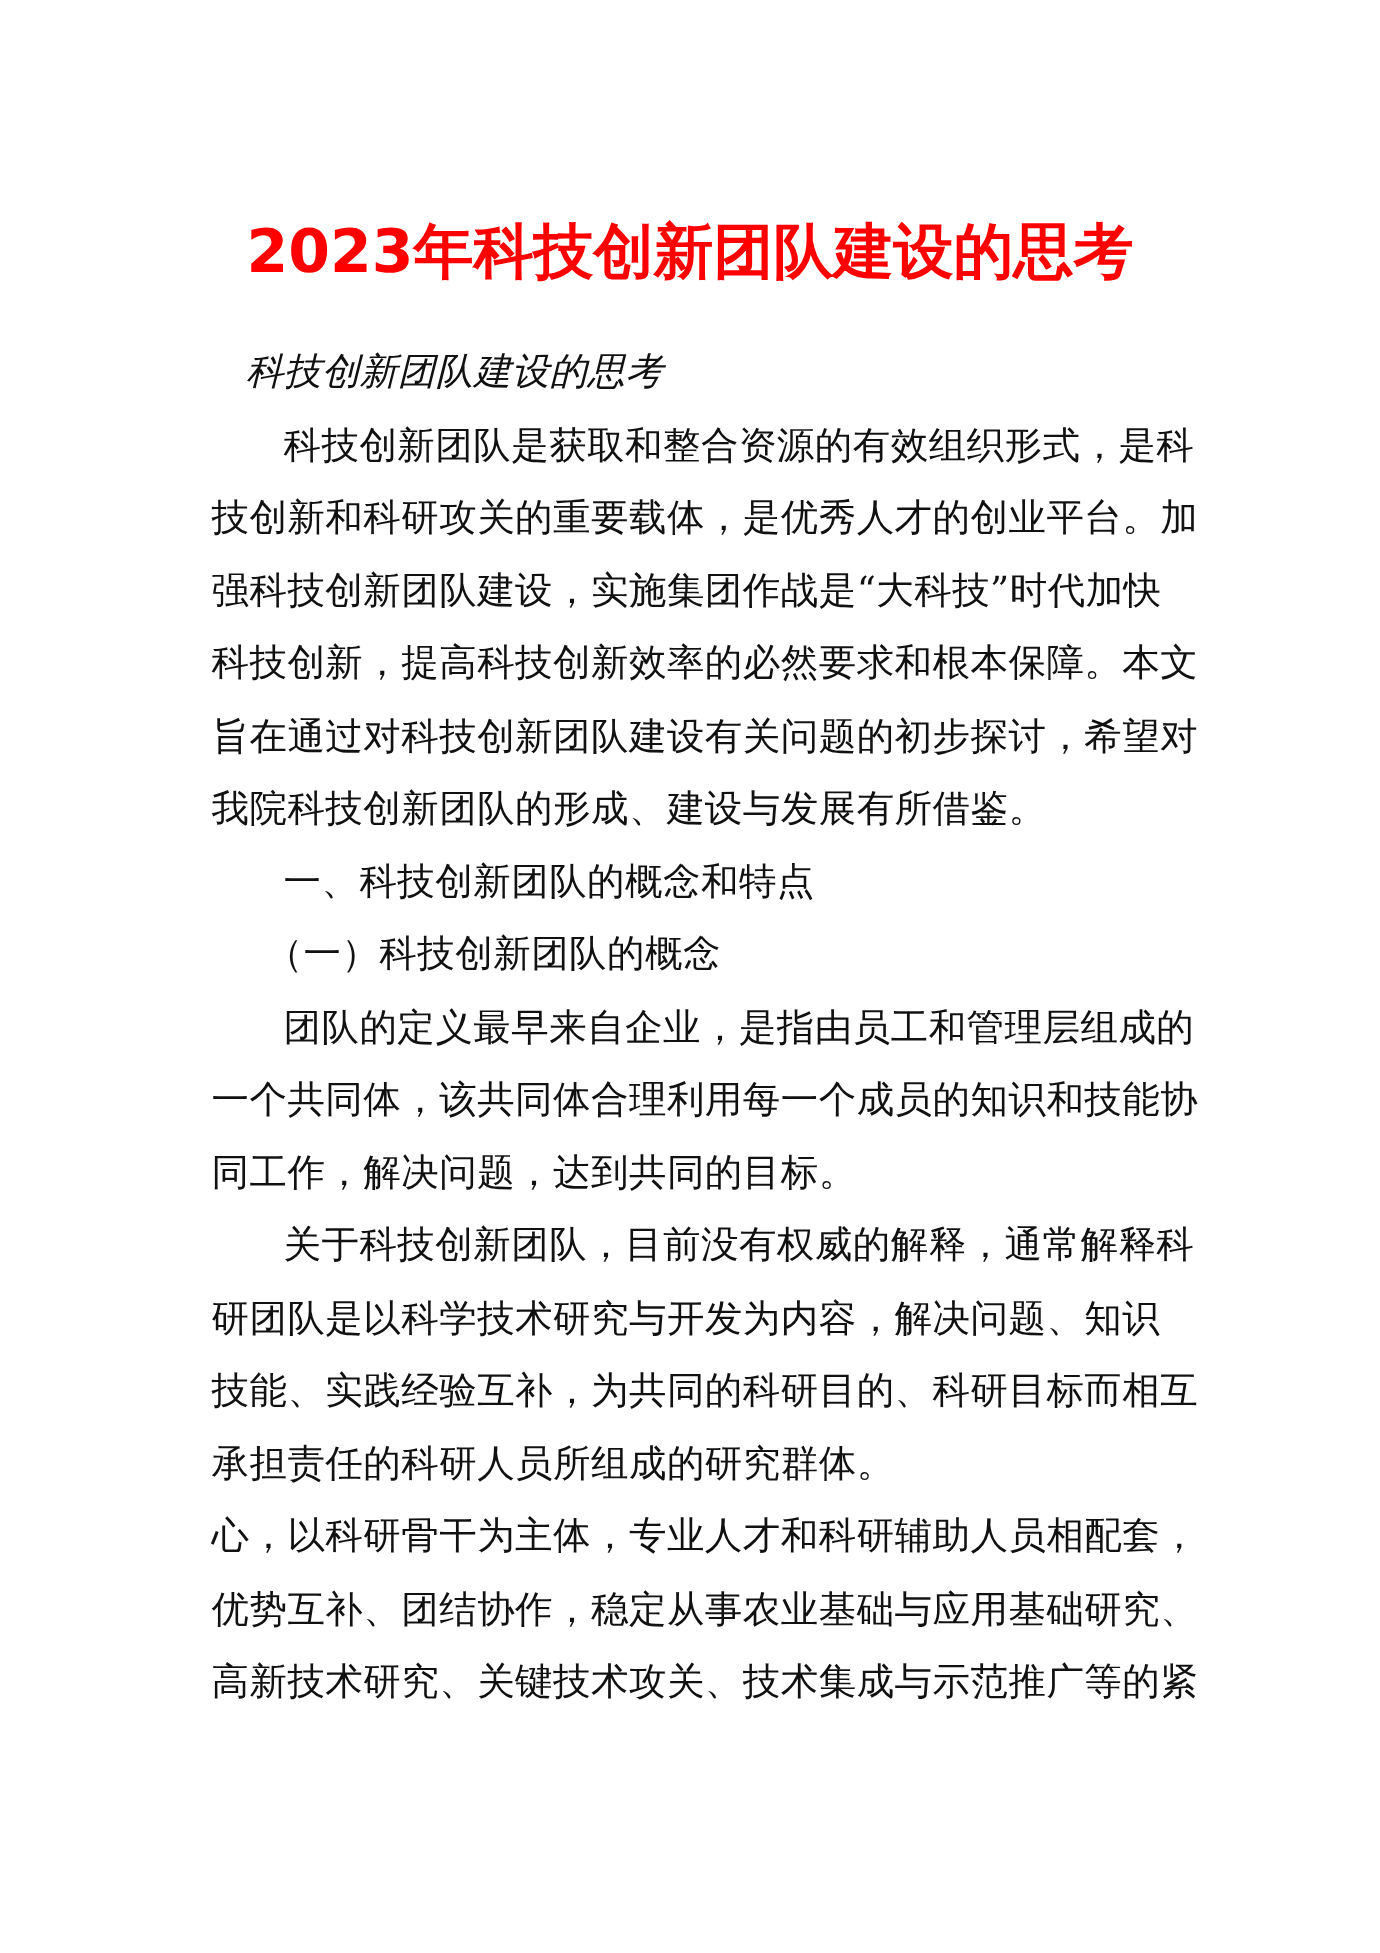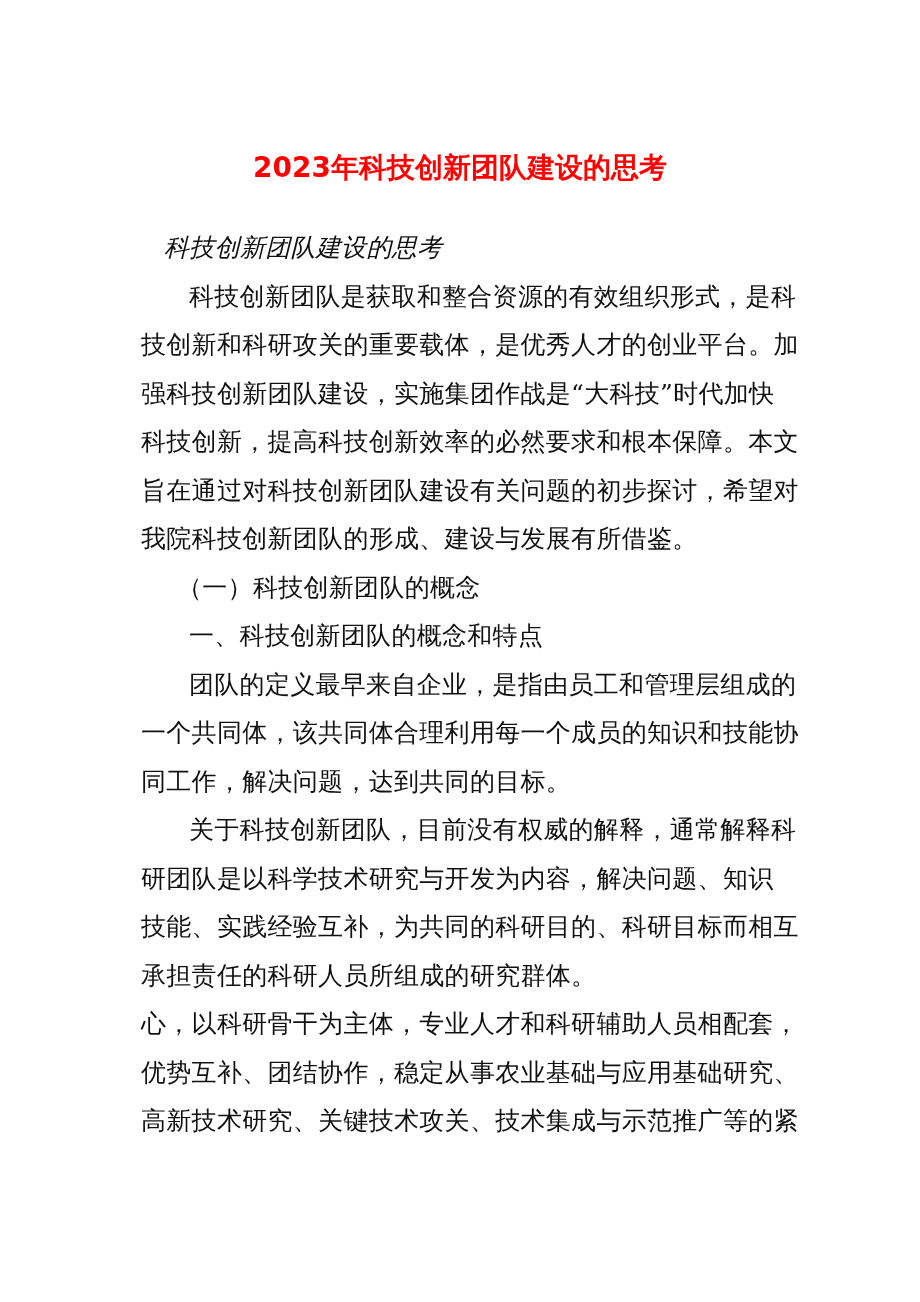--- a/index.html
+++ b/index.html
@@ -23,21 +23,21 @@
       height: 1302px;
     }
     .title {
       position: absolute;
       left: 0;
       width: 920px;
       top: 146px;
       text-align: center;
       font-family: "DejaVu Sans", "Liberation Sans", sans-serif;
       font-weight: bold;
-      font-size: 28px;
+      font-size: 40px;
       line-height: 44px;
       color: #ff0000;
       letter-spacing: 0px;
     }
     .body-text {
       position: absolute;
       left: 141px;
       top: 224px;
       width: 640px;
     }
@@ -59,22 +59,22 @@
   <div class="title">2023年科技创新团队建设的思考</div>
 
   <div class="body-text">
     <div class="line indent-small">科技创新团队建设的思考</div>
     <div class="line indent-para">科技创新团队是获取和整合资源的有效组织形式，是科</div>
     <div class="line">技创新和科研攻关的重要载体，是优秀人才的创业平台。加</div>
     <div class="line">强科技创新团队建设，实施集团作战是“大科技”时代加快</div>
     <div class="line">科技创新，提高科技创新效率的必然要求和根本保障。本文</div>
     <div class="line">旨在通过对科技创新团队建设有关问题的初步探讨，希望对</div>
     <div class="line">我院科技创新团队的形成、建设与发展有所借鉴。</div>
+    <div class="line indent-para">一、科技创新团队的概念和特点</div>
     <div class="line indent-sub">（一）科技创新团队的概念</div>
-    <div class="line indent-para">一、科技创新团队的概念和特点</div>
     <div class="line indent-para">团队的定义最早来自企业，是指由员工和管理层组成的</div>
     <div class="line">一个共同体，该共同体合理利用每一个成员的知识和技能协</div>
     <div class="line">同工作，解决问题，达到共同的目标。</div>
     <div class="line indent-para">关于科技创新团队，目前没有权威的解释，通常解释科</div>
     <div class="line">研团队是以科学技术研究与开发为内容，解决问题、知识</div>
     <div class="line">技能、实践经验互补，为共同的科研目的、科研目标而相互</div>
     <div class="line">承担责任的科研人员所组成的研究群体。</div>
     <div class="line">心，以科研骨干为主体，专业人才和科研辅助人员相配套，</div>
     <div class="line">优势互补、团结协作，稳定从事农业基础与应用基础研究、</div>
     <div class="line">高新技术研究、关键技术攻关、技术集成与示范推广等的紧</div>

